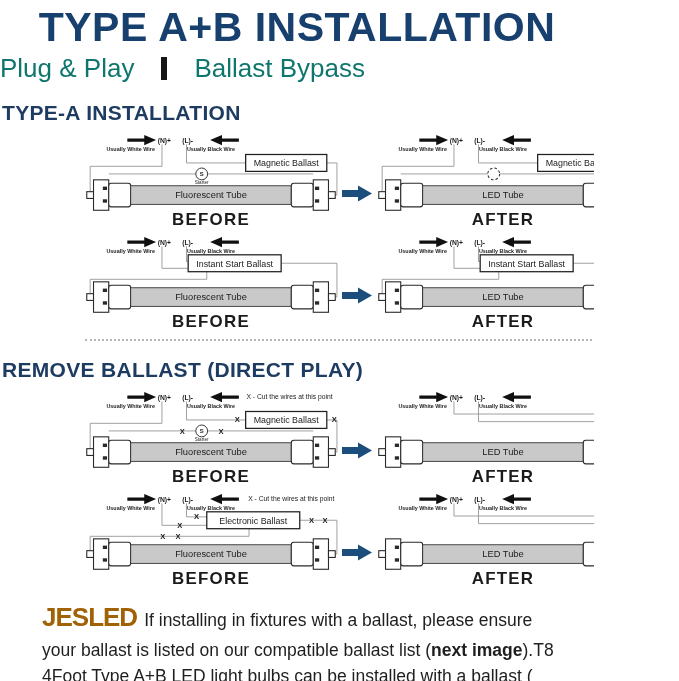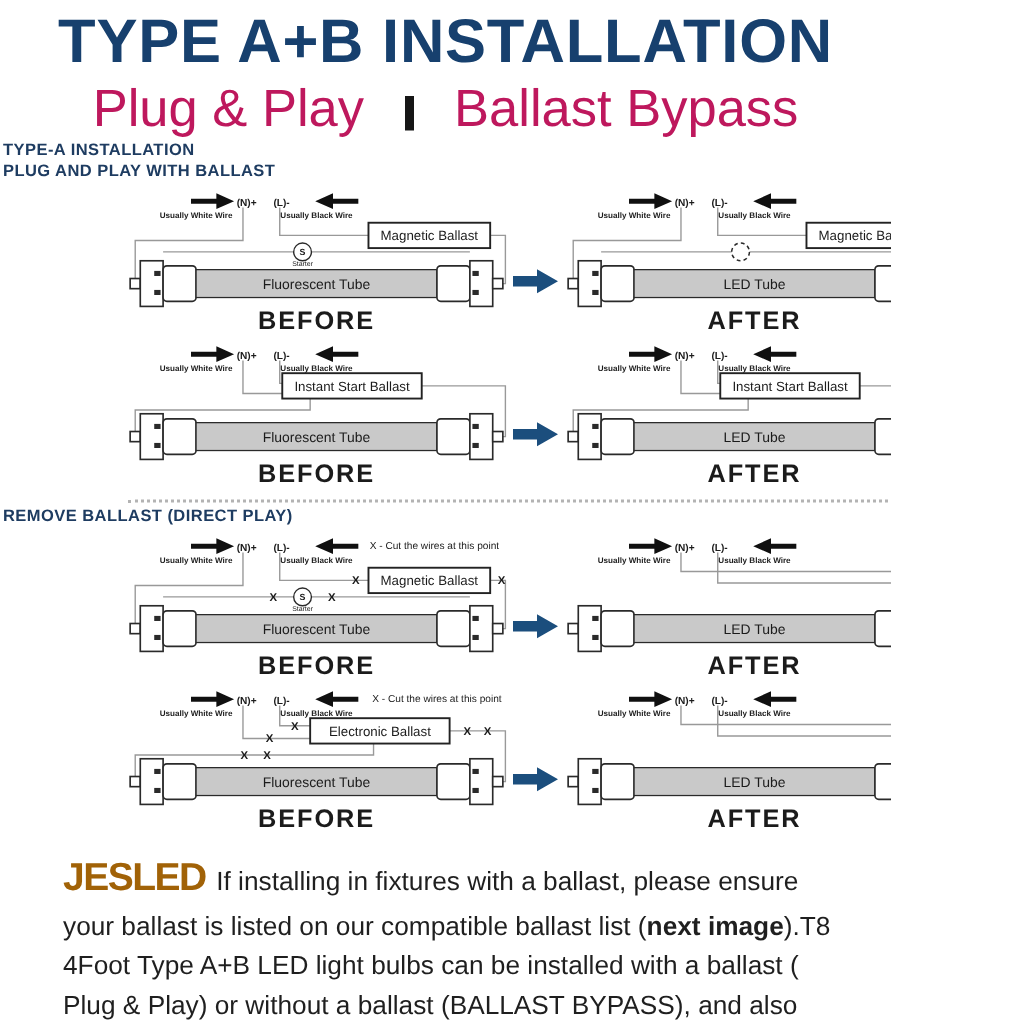--- a/index.html
+++ b/index.html
@@ -1,22 +1,22 @@
 <!DOCTYPE html>
 <html><head>
 <meta charset="utf-8">
 <style>
   html,body{margin:0;padding:0;background:#fff;}
   .page{width:594px;height:681px;background:#fff;overflow:hidden;font-family:"Liberation Sans",sans-serif;}
   
   .title{margin:4px 0 0 0;text-align:center;font-size:41px;font-weight:bold;color:#17406e;letter-spacing:.5px;}
-  .subtitle{text-align:center;font-size:35px;color:#be185d;margin-top:2px;}
+  .subtitle{text-align:left;font-size:26px;color:#0f766e;margin-top:2px;}
   .sep{display:inline-block;width:6px;height:23px;background:#161616;margin:0 27px;vertical-align:-3px;}
   
-  .sechead{margin:0 0 0 2px;font-size:11px;font-weight:bold;color:#1e3c61;line-height:1.28;letter-spacing:.3px;}
+  .sechead{margin:16px 0 0 2px;font-size:21px;font-weight:bold;color:#1e3c61;line-height:1.28;letter-spacing:.3px;}
   
   .row{display:flex;align-items:flex-start;padding-left:80px;margin-top:2px;}
   .cell{width:262px;}
   .dsvg{width:262px;height:100px;display:block;}
   .gap{width:42px;display:flex;justify-content:center;}
   .blue{margin-top:56px;}
   .divider{border-top:2px dotted #b3b3b3;width:555px;margin:8px 0 2px 85px;height:0;}
   
   .dsvg text{font-family:"Liberation Sans",sans-serif;fill:#1b1b1b;}
   .wire{fill:none;stroke:#999;stroke-width:1.1;}
@@ -45,21 +45,20 @@
 
 <div class="page">
 
   <div class="title">TYPE A+B INSTALLATION</div>
   <div class="subtitle">
     <span>Plug &amp; Play</span><span class="sep"></span><span>Ballast Bypass</span>
   </div>
 
   <div class="sechead">
     <div>TYPE-A INSTALLATION</div>
-    <div>PLUG AND PLAY WITH BALLAST</div>
   </div>
 
   <div class="row">
     <div class="cell">
       <svg class="dsvg" viewBox="0 0 310 118">
         <g>
           <path class="wire" d="M97,18 V44 H12 V78 H8"></path>
           <path class="wire" d="M126,18 V40 H196"></path>
           <path class="wire" d="M292,40 H304 V78 H302"></path>
           <path class="wire" d="M34,53 H137 M151,53 H276"></path>

